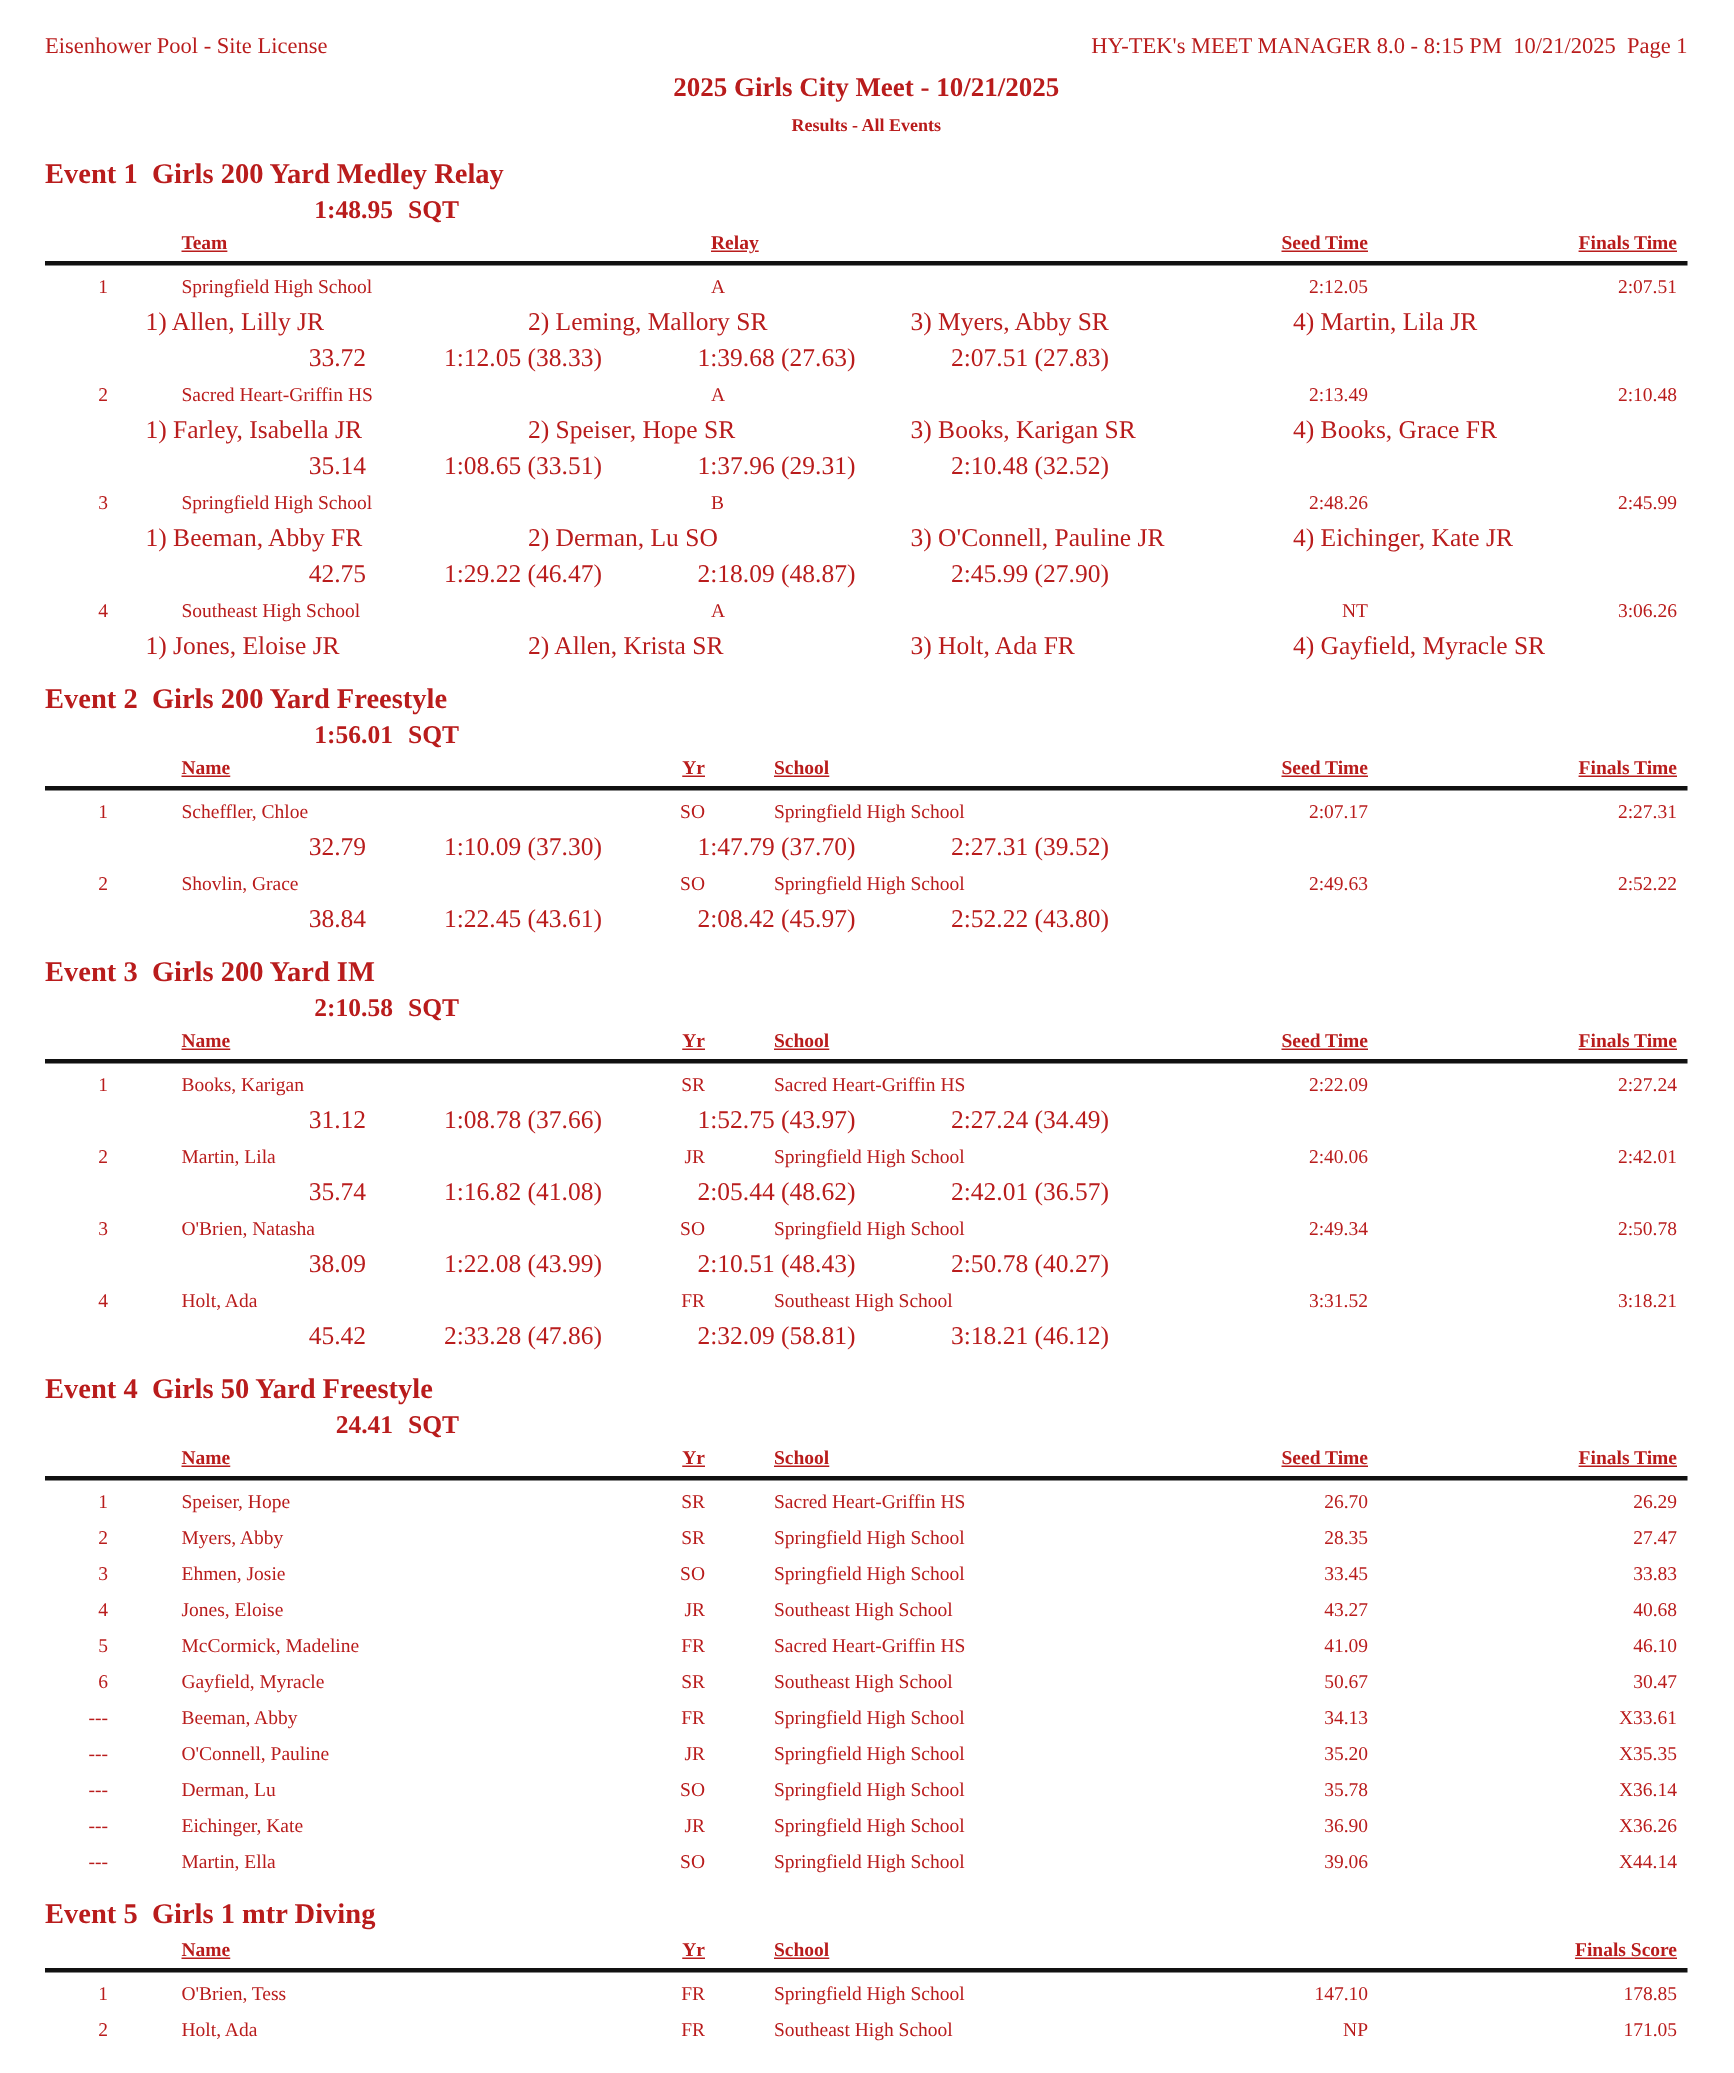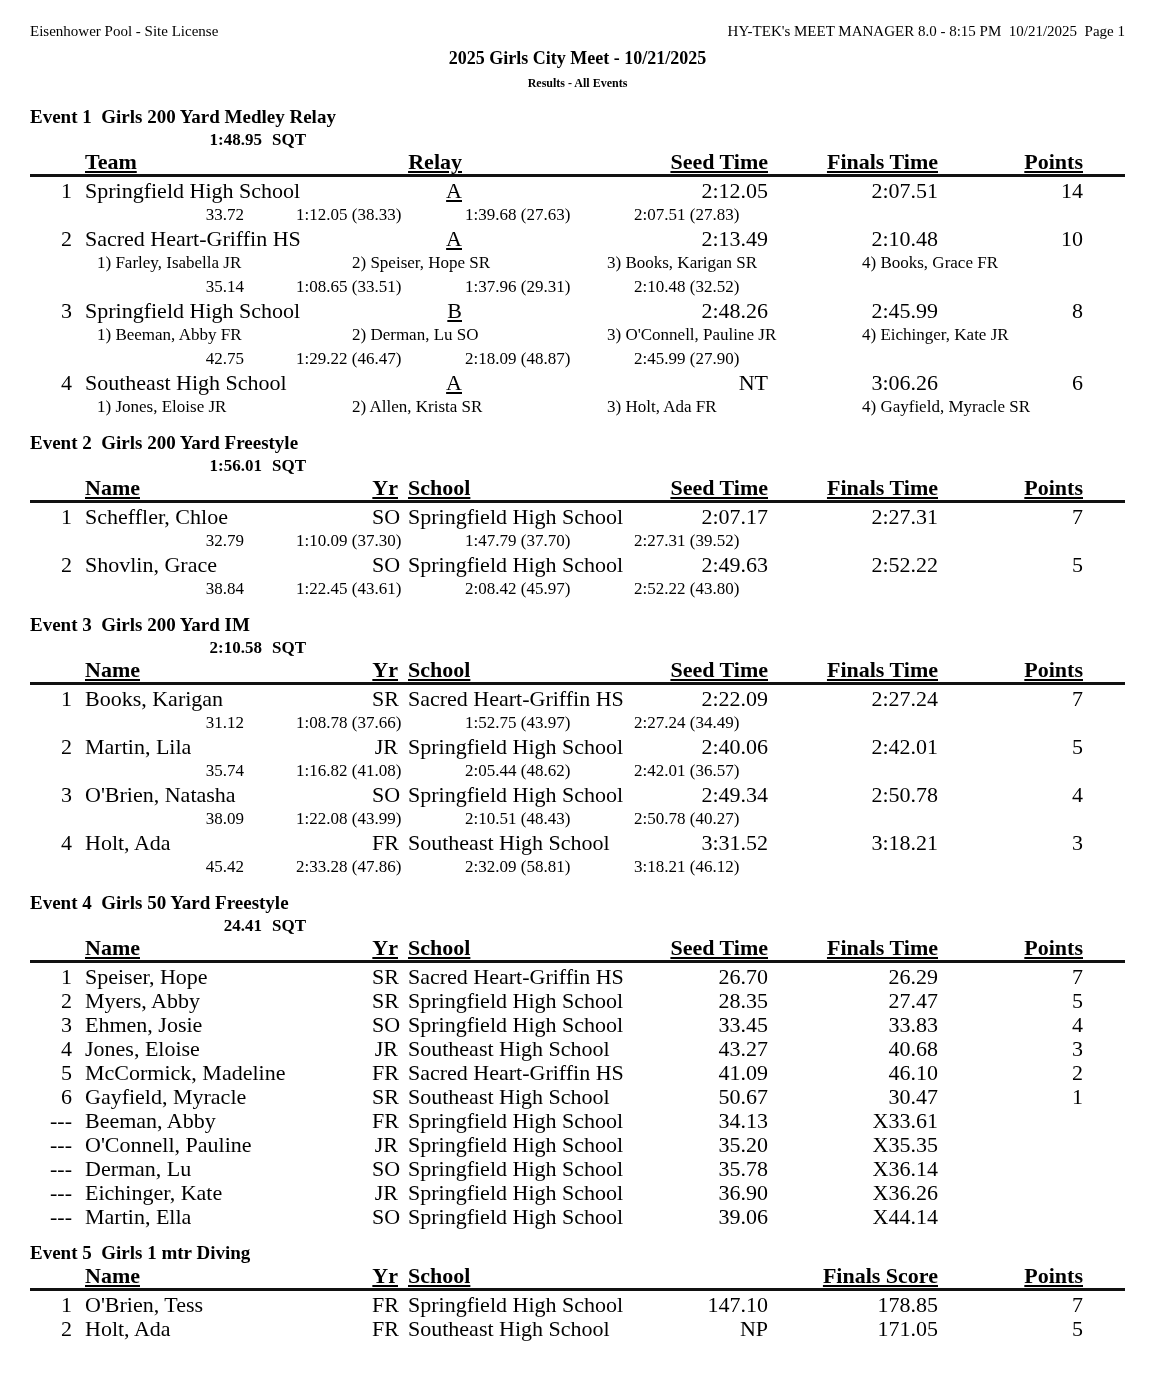--- a/index.html
+++ b/index.html
@@ -1,36 +1,36 @@
 <!DOCTYPE html>
 <html><head>
 <meta charset="utf-8">
 <style>
   html,body{margin:0;padding:0;background:#e8e8e8;}
   .page{
     width:1156px;height:1382px;background:#ffffff;margin:0 auto;
-    font-family:"Liberation Serif",serif;color:#000000;position:relative;
+    font-family:"Liberation Serif",serif;color:#b91c1c;position:relative;
     box-sizing:border-box;padding:22px 31px 0 30px;overflow:hidden;
   }
   .topline{display:flex;justify-content:space-between;font-size:15px;line-height:18px;}
   .pre{white-space:pre;}
   .meet-title{text-align:center;font-weight:700;font-size:18px;margin-top:7px;line-height:22px;}
   .report-title{text-align:center;font-weight:700;font-size:12px;margin-top:4px;line-height:20px;}
   .event{margin-top:12px;}
   .event-title{font-weight:700;font-size:19px;line-height:24px;white-space:pre;}
   .qual{display:flex;font-weight:700;font-size:17px;line-height:22px;height:22px;}
   .qual-time{width:232px;text-align:right;}
   .qual-tag{margin-left:10px;}
   .grid-relay{display:grid;grid-template-columns:42px 330px 60px 176px 130px 170px 145px;}
   .grid-ind{display:grid;grid-template-columns:42px 300px 26px 240px 130px 170px 145px;}
-  .trow{font-size:22px;line-height:24px;height:24px;}
+  .trow{font-size:13px;line-height:24px;height:24px;gap:36px;}
   .thead{height:23px;line-height:21px;border-bottom:3px solid #111;margin-bottom:2px;}
   .hl{font-weight:700;text-decoration:underline;}
   .r{text-align:right;}
-  .c{text-align:right;text-decoration:underline;}
+  .c{text-align:left;}
   .pl{padding-left:13px;}
   .school{padding-left:10px;}
   .swimmers{display:grid;grid-template-columns:255px 255px 255px 255px;padding-left:67px;
     font-size:17px;line-height:24px;height:24px;}
   .splits{display:grid;grid-template-columns:214px 221px 169px 169px;
     font-size:17px;line-height:24px;height:24px;}
   .splits .s1{text-align:right;}
   .splits .s2{padding-left:52px;}
   .cellover{overflow:hidden;white-space:nowrap;}
 </style>
@@ -62,20 +62,26 @@
         </div>
         <div class="trow grid-relay">
           <span class="r">1</span>
           <span class="pl cellover">Springfield High School</span>
           <span class="c">A</span>
           <span></span>
           <span class="r">2:12.05</span>
           <span class="r">2:07.51</span>
           <span class="r">14</span>
         </div>
+        <div class="swimmers">
+          <span class="cellover">1) Allen, Lilly JR</span>
+          <span class="cellover">2) Leming, Mallory SR</span>
+          <span class="cellover">3) Myers, Abby SR</span>
+          <span class="cellover">4) Martin, Lila JR</span>
+        </div>
         <div class="splits">
           <span class="s1">33.72</span>
           <span class="s2">1:12.05 (38.33)</span>
           <span class="s3">1:39.68 (27.63)</span>
           <span class="s4">2:07.51 (27.83)</span>
         </div>
         <div class="trow grid-relay">
           <span class="r">2</span>
           <span class="pl cellover">Sacred Heart-Griffin HS</span>
           <span class="c">A</span>

